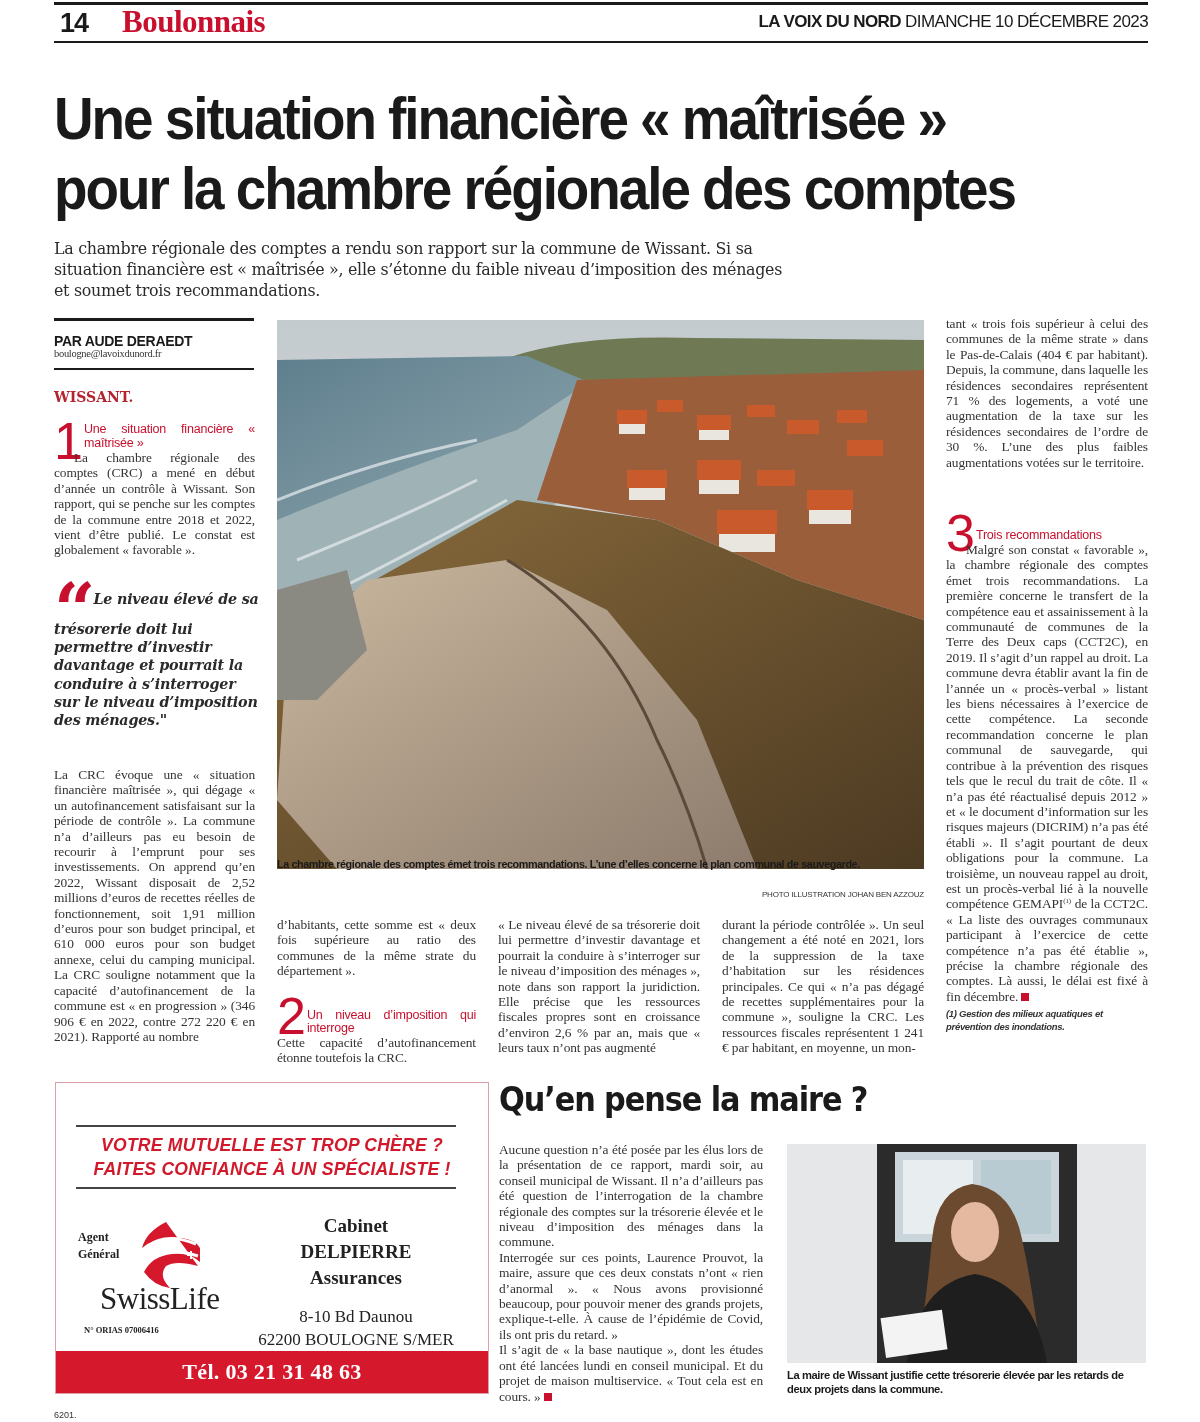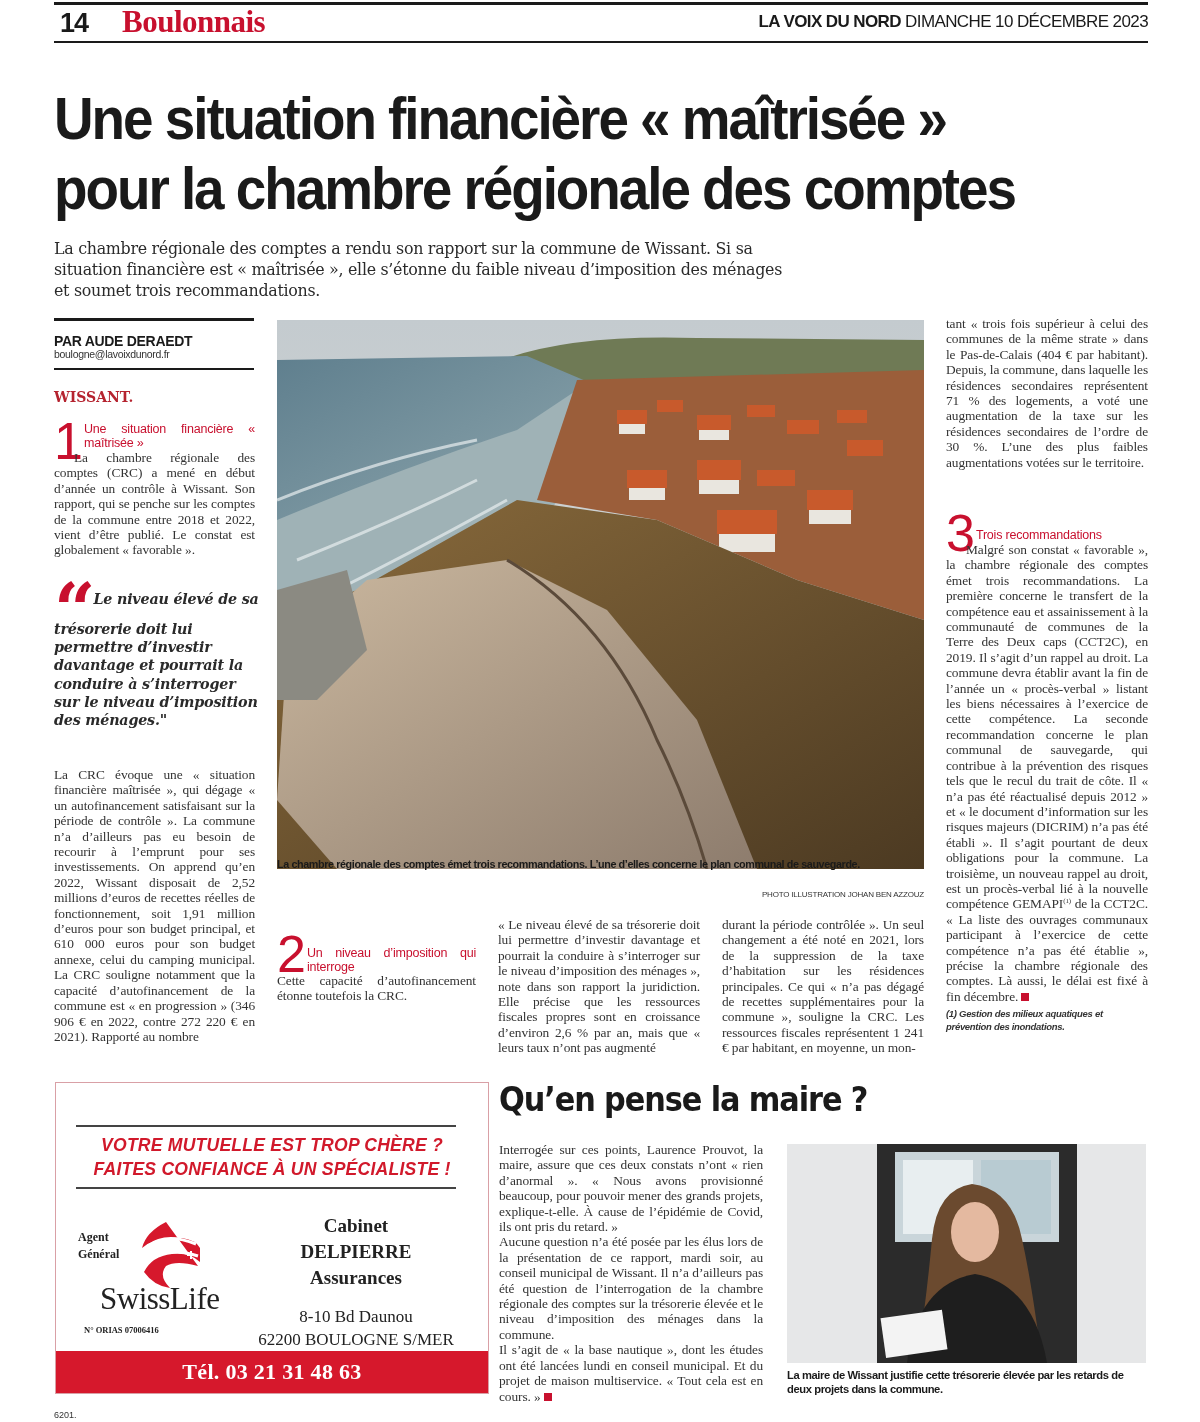--- a/index.html
+++ b/index.html
@@ -16,21 +16,21 @@
   .masthead b { font-weight: bold; }
   .header-rule { left: 54px; top: 41px; width: 1094px; height: 2px; background: #1a1a1a; }
 
   
   .headline { left: 54px; top: 84px; width: 1100px; font-family: "Liberation Sans", sans-serif; font-weight: bold; font-size: 59px; line-height: 70px; color: #1a1a1a; letter-spacing: -2.2px; transform: scaleX(0.93); transform-origin: left top; }
   .lede { left: 54px; top: 238px; width: 760px; font-family: "DejaVu Serif", serif; font-size: 16.2px; line-height: 21px; color: #2a2a2a; letter-spacing: -0.3px; transform: scaleX(0.98); transform-origin: left top; }
 
   
   .byline-rule1 { left: 54px; top: 318px; width: 200px; height: 3px; background: #1a1a1a; }
   .byline-author { left: 54px; top: 333px; font-family: "Liberation Sans", sans-serif; font-weight: bold; font-size: 14px; color: #1a1a1a; letter-spacing: -0.3px; }
-  .byline-email { left: 54px; top: 348px; font-family: Liberation Sans, sans-serif; font-size: 10.5px; color: #333; letter-spacing: -0.3px; }
+  .byline-email { left: 54px; top: 348px; font-family: Liberation Serif, serif; font-size: 10.5px; color: #333; letter-spacing: -0.3px; }
   .byline-rule2 { left: 54px; top: 368px; width: 200px; height: 2px; background: #1a1a1a; }
 
   .dateline { left: 54px; top: 389px; font-family: "DejaVu Serif", serif; font-weight: bold; font-size: 14px; color: #b5232f; letter-spacing: 0px; }
 
   
   .col { font-family: "Liberation Serif", serif; font-size: 13.4px; line-height: 15.4px; color: #333; text-align: justify; hyphens: manual; letter-spacing: -0.1px; }
   .col-1 { left: 54px; width: 201px; }
   .col-2 { left: 277px; width: 199px; }
   .col-3 { left: 498px; width: 202px; }
   .col-4 { left: 722px; width: 202px; }
@@ -165,20 +165,21 @@
     <path d="M0 300 L80 270 L240 180 L380 200 L520 260 L647 300 L647 549 L0 549 Z" fill="url(#dune)"></path>
     <path d="M10 330 L90 260 L230 240 L330 290 L420 400 L480 549 L60 549 L0 480 Z" fill="url(#sand)"></path>
     <path d="M230 240 Q330 300 380 420 Q410 480 430 549" stroke="#5b4a3a" stroke-width="3" fill="none"></path>
     <path d="M0 270 L70 250 L90 330 L40 380 L0 380 Z" fill="#8b8a82"></path>
   </svg>
 </div>
 <div class="abs caption">La chambre régionale des comptes émet trois recommandations. L’une d’elles concerne le plan communal de sauvegarde.</div>
 <div class="abs credit">PHOTO ILLUSTRATION JOHAN BEN AZZOUZ</div>
 
 <div class="abs col col-2" style="top:917px;">
+  <p>d’habitants, cette somme est « deux fois supérieure au ratio des communes de la même strate du département ».</p>
   <div class="inter" style="margin-top:16px;">
     <span class="inter-num">2</span>
     <span class="inter-title" style="padding-top:14px;">Un niveau d’imposition qui interroge</span>
   </div>
   <p style="margin-top:-2px;">Cette capacité d’autofinancement étonne toutefois la CRC.</p>
 </div>
 
 <p class="abs col col-3" style="top:917px;">« Le niveau élevé de sa trésorerie doit lui permettre d’investir davantage et pourrait la conduire à s’interroger sur le niveau d’imposition des ménages », note dans son rapport la juridiction. Elle précise que les ressources fiscales propres sont en croissance d’environ 2,6 % par an, mais que « leurs taux n’ont pas augmenté</p>
 
 <p class="abs col col-4" style="top:917px;">durant la période contrôlée ». Un seul changement a été noté en 2021, lors de la suppression de la taxe d’habitation sur les résidences principales. Ce qui « n’a pas dégagé de recettes supplémentaires pour la commune », souligne la CRC. Les ressources fiscales représentent 1 241 € par habitant, en moyenne, un mon-</p>
@@ -188,22 +189,22 @@
   <div class="inter">
     <span class="inter-num">3</span>
     <span class="inter-title" style="padding-top:1px;margin-top:16px;">Trois recommandations</span>
   </div>
   <p style="margin-top:-12px; text-indent:20px;"><span>Malgré son constat « favorable », la chambre régionale des comptes émet trois recommandations. La première concerne le transfert de la compétence eau et assainissement à la communauté de communes de la Terre des Deux caps (CCT2C), en 2019. Il s’agit d’un rappel au droit. La commune devra établir avant la fin de l’année un « procès-verbal » listant les biens nécessaires à l’exercice de cette compétence. La seconde recommandation concerne le plan communal de sauvegarde, qui contribue à la prévention des risques tels que le recul du trait de côte. Il « n’a pas été réactualisé depuis 2012 » et « le document d’information sur les risques majeurs (DICRIM) n’a pas été établi ». Il s’agit pourtant de deux obligations pour la commune. La troisième, un nouveau rappel au droit, est un procès-verbal lié à la nouvelle compétence GEMAPI</span><span class="sup">(1)</span><span> de la CCT2C. « La liste des ouvrages communaux participant à l’exercice de cette compétence n’a pas été établie », précise la chambre régionale des comptes. Là aussi, le délai est fixé à fin décembre.</span><span class="square"></span></p>
   <p class="footnote" style="margin-top:3px;">(1) Gestion des milieux aquatiques et prévention des inondations.</p>
 </div>
 
 <h2 class="abs sub-headline">Qu’en pense la maire ?</h2>
 <div class="abs col sub-body">
+  <p>Aucune question n’a été posée par les élus lors de la présentation de ce rapport, mardi soir, au conseil municipal de Wissant. Il n’a d’ailleurs pas été question de l’interrogation de la chambre régionale des comptes sur la trésorerie élevée et le niveau d’imposition des ménages dans la commune.</p>
   <p>Interrogée sur ces points, Laurence Prouvot, la maire, assure que ces deux constats n’ont « rien d’anormal ». « Nous avons provisionné beaucoup, pour pouvoir mener des grands projets, explique-t-elle. À cause de l’épidémie de Covid, ils ont pris du retard. »</p>
-  <p>Aucune question n’a été posée par les élus lors de la présentation de ce rapport, mardi soir, au conseil municipal de Wissant. Il n’a d’ailleurs pas été question de l’interrogation de la chambre régionale des comptes sur la trésorerie élevée et le niveau d’imposition des ménages dans la commune.</p>
   <p><span>Il s’agit de « la base nautique », dont les études ont été lancées lundi en conseil municipal. Et du projet de maison multiservice. « Tout cela est en cours. »</span><span class="square"></span></p>
 </div>
 <div class="abs portrait">
   <svg width="359" height="219" viewBox="0 0 359 219">
     <rect width="359" height="219" fill="#e6e7e8"></rect>
     <rect x="90" y="0" width="200" height="219" fill="#2b2b2b"></rect>
     <rect x="108" y="8" width="164" height="90" fill="#c9d5da"></rect>
     <rect x="116" y="16" width="70" height="74" fill="#e8eef0"></rect>
     <rect x="194" y="16" width="70" height="74" fill="#b8cbd2"></rect>
     <path d="M185 40 Q150 45 145 95 Q140 150 130 219 L255 219 Q245 140 235 95 Q225 45 185 40 Z" fill="#6b4a2f"></path>

